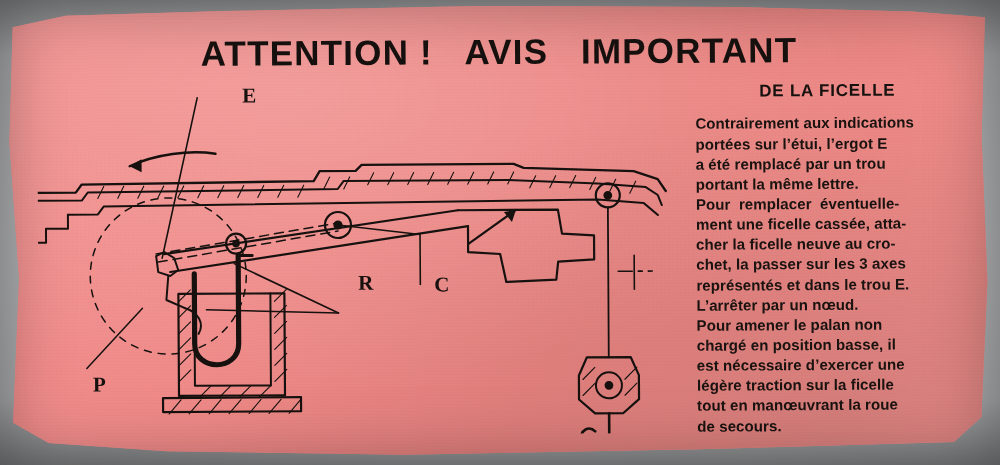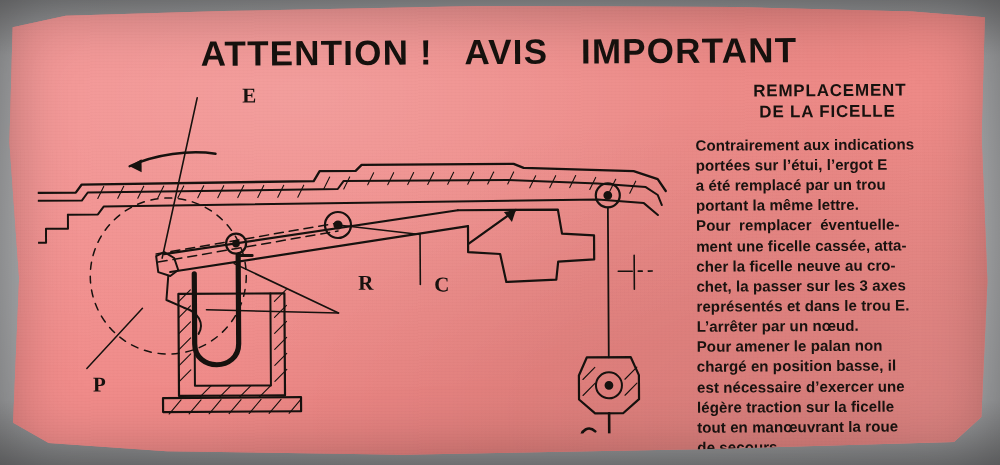--- a/index.html
+++ b/index.html
@@ -269,21 +269,20 @@
         </svg>
 
         <div class="lbl" style="left:205px; top:-2px;">E</div>
         <div class="lbl" style="left:320px; top:186px;">R</div>
         <div class="lbl" style="left:396px; top:188px;">C</div>
         <div class="lbl" style="left:54px; top:286px;">P</div>
       </div>
 
       <div id="right-col">
         <div class="rc-head">
-          <span>REMPLACEMENT</span>
           <span class="l2">DE  LA  FICELLE</span>
         </div>
         <div id="body-text">
           <span class="ln">Contrairement aux indications</span>
           <span class="ln">portées sur l’étui, l’ergot E</span>
           <span class="ln">a été remplacé par un trou</span>
           <span class="ln">portant la même lettre.</span>
           <span class="ln">Pour  remplacer  éventuelle-</span>
           <span class="ln">ment une ficelle cassée, atta-</span>
           <span class="ln">cher la ficelle neuve au cro-</span>

